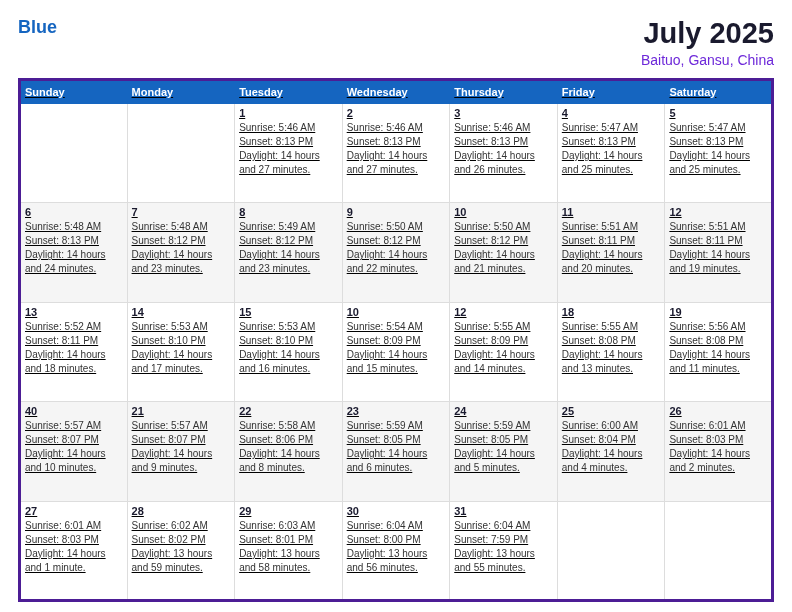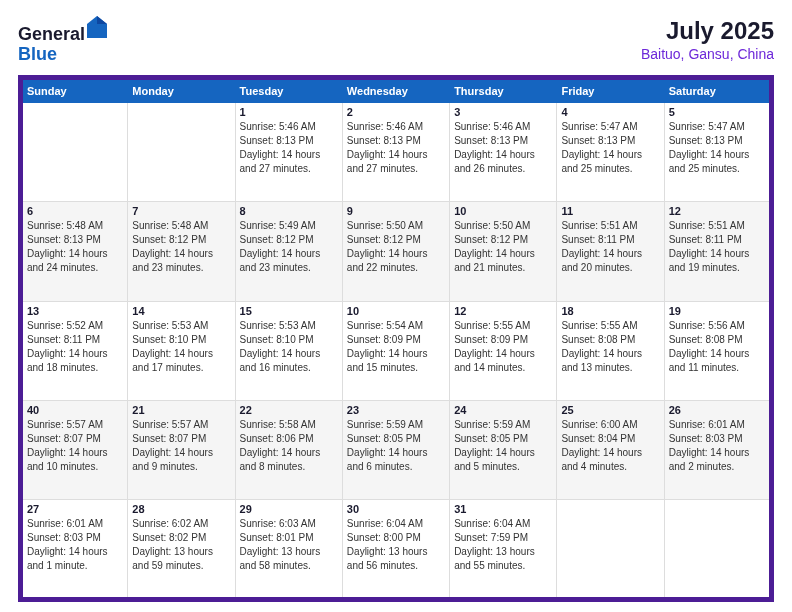--- a/index.html
+++ b/index.html
@@ -38,36 +38,37 @@
       width: 20px;
       height: 22px;
       margin-left: 2px;
       position: relative;
       top: -2px;
     }
     .title-block {
       text-align: right;
     }
     .month-title {
-      font-size: 24px;
+      font-size: 29px;
       font-weight: bold;
       color: #1a1a2e;
       line-height: 1.1;
     }
     .location {
       font-size: 14px;
       color: #6d28d9;
       margin-top: 2px;
     }
     .calendar {
       flex: 1;
-      border: 5px solid #4c1d95;
+      border: 3px solid #4c1d95;
       border-collapse: collapse;
       width: 100%;
       table-layout: fixed;
+      text-decoration: underline;
     }
     .calendar th {
       background-color: #1565c0;
       color: #fff;
       font-size: 11px;
       font-weight: bold;
       padding: 5px 4px;
       text-align: left;
       border: 1px solid #1565c0;
     }
@@ -99,26 +100,20 @@
       background: #fff !important;
     }
   </style>
 </head>
 <body>
 
 <div class="page">
   <div class="header">
     <div class="logo">
       <div>
-        <div class="logo-text">
-          <span class="logo-general">General</span><svg class="logo-icon" viewBox="0 0 20 22" xmlns="http://www.w3.org/2000/svg">
-              <polygon points="10,0 20,8 20,22 0,22 0,8" fill="#1565c0"></polygon>
-              <polygon points="10,0 20,8 10,8" fill="#0d47a1"></polygon>
-            </svg>
-        </div>
         <div class="logo-text">
           <span class="logo-blue">Blue</span>
         </div>
       </div>
     </div>
     <div class="title-block">
       <div class="month-title">July 2025</div>
       <div class="location">Baituo, Gansu, China</div>
     </div>
   </div>

